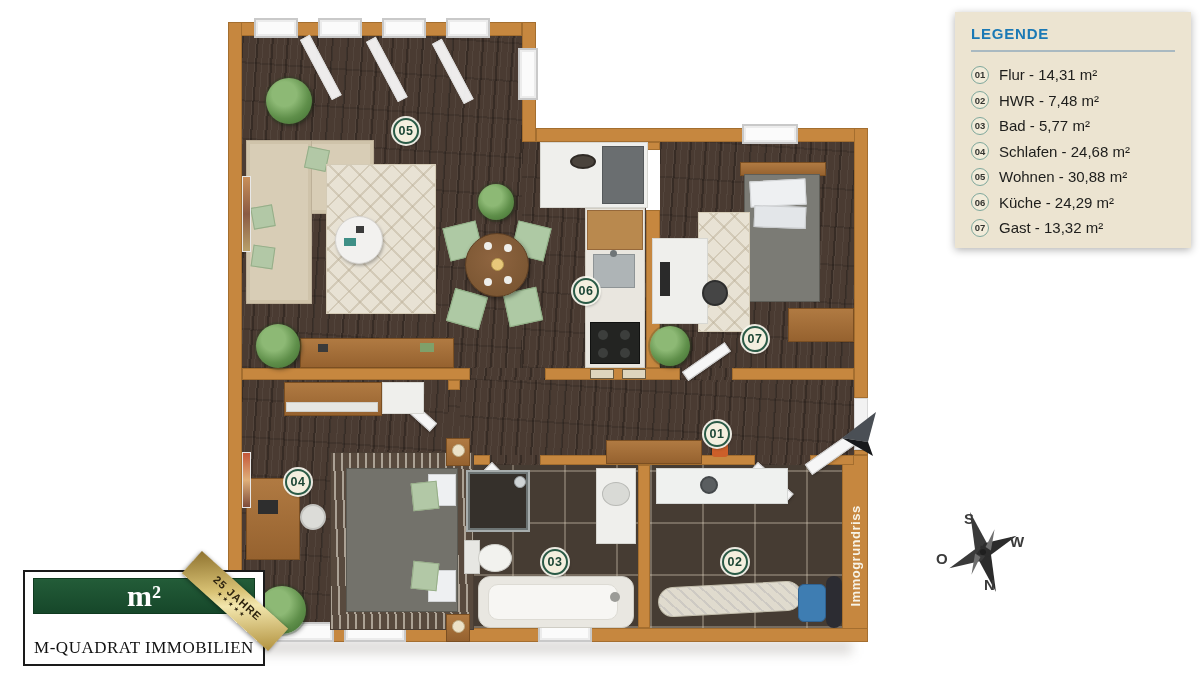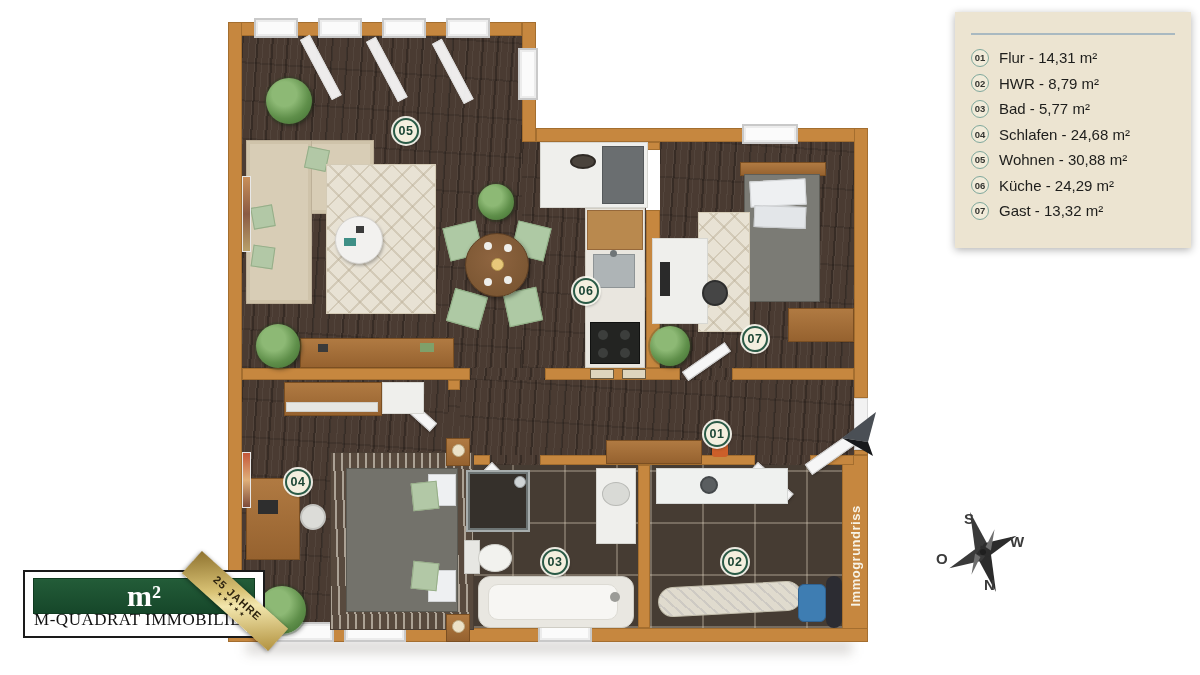--- a/index.html
+++ b/index.html
@@ -57,21 +57,21 @@
   .li{display:flex;align-items:center;height:25.5px;}
   .badge{flex:0 0 auto;width:18px;height:18px;border-radius:50%;background:#f1ebd9;border:1px solid #7fa89c;
     color:#33332f;font-size:9.5px;font-weight:bold;display:flex;align-items:center;justify-content:center;
     margin-right:10px;box-sizing:border-box;}
   .litext{font-size:15px;color:#1d1d1b;}
 
   
   .compass-letter{position:absolute;font-weight:bold;font-size:15px;color:#3b3b3b;z-index:50;}
 
   
-  .logo{left:23px;top:570px;width:242px;height:68px;background:#ffffff;border:2px solid #1a1a1a;
+  .logo{left:23px;top:570px;width:242px;height:96px;background:#ffffff;border:2px solid #1a1a1a;
     box-sizing:border-box;z-index:60;}
   .logo-green{position:absolute;left:8px;top:6px;right:8px;height:36px;
     background:linear-gradient(#235c38,#16472a);border:1px solid #0f3a20;box-sizing:border-box;
     display:flex;align-items:center;justify-content:center;}
   .logo-m2{color:#ffffff;font-family:"Liberation Serif", serif;font-weight:bold;font-size:30px;line-height:1;}
   .logo-name{position:absolute;left:0;right:0;bottom:6px;text-align:center;color:#111111;
     font-family:"Liberation Serif", serif;font-size:17px;letter-spacing:.5px;}
   .ribbon{position:absolute;left:152px;top:14px;width:116px;height:30px;transform:rotate(42deg);
     background:linear-gradient(135deg,#8f7330,#d9c274 40%,#f3e7ae 55%,#b2923f);
     box-shadow:0 1px 4px rgba(0,0,0,.45);display:flex;flex-direction:column;align-items:center;
@@ -261,28 +261,29 @@
   <div class="marker abs" style="left:573px;top:278px;">
       <span>06</span>
     </div>
   <div class="marker abs" style="left:742px;top:326px;">
       <span>07</span>
     </div>
 
   <div class="abs immo" style="left:812px;top:556px;width:86px;">Immogrundriss</div>
 
   <div class="abs legend">
+    <div class="legend-title">LEGENDE</div>
     <div class="legend-divider"></div>
     <div class="li">
       <span class="badge">01</span>
       <span class="litext">Flur - 14,31 m²</span>
     </div>
     <div class="li">
       <span class="badge">02</span>
-      <span class="litext">HWR - 8,79 m²</span>
+      <span class="litext">HWR - 7,48 m²</span>
     </div>
     <div class="li">
       <span class="badge">03</span>
       <span class="litext">Bad - 5,77 m²</span>
     </div>
     <div class="li">
       <span class="badge">04</span>
       <span class="litext">Schlafen - 24,68 m²</span>
     </div>
     <div class="li">

